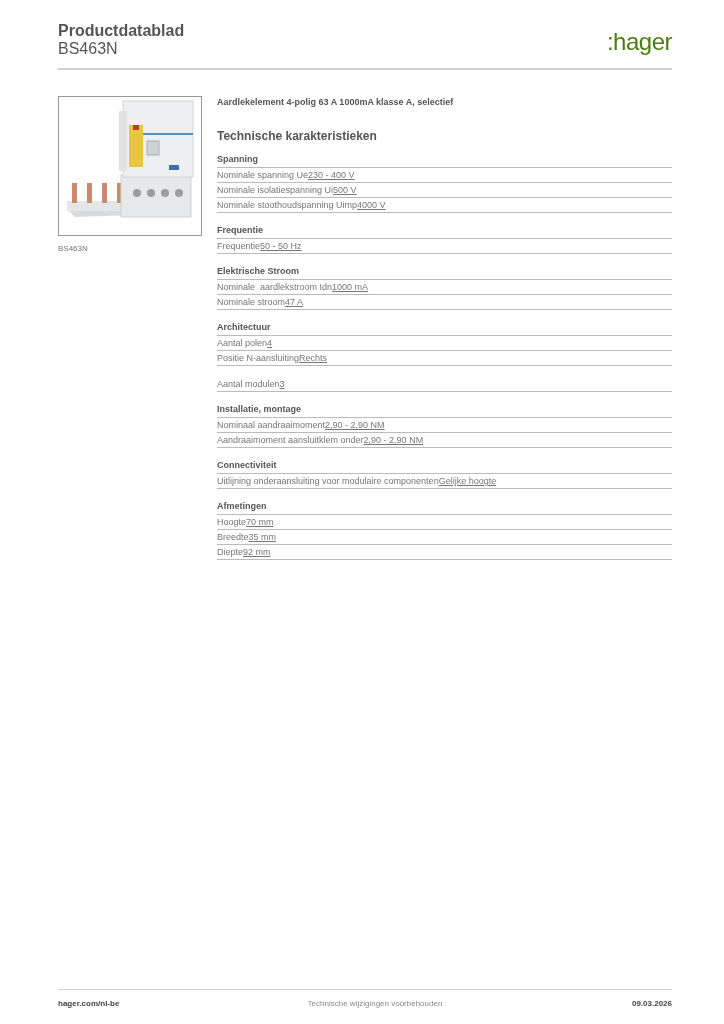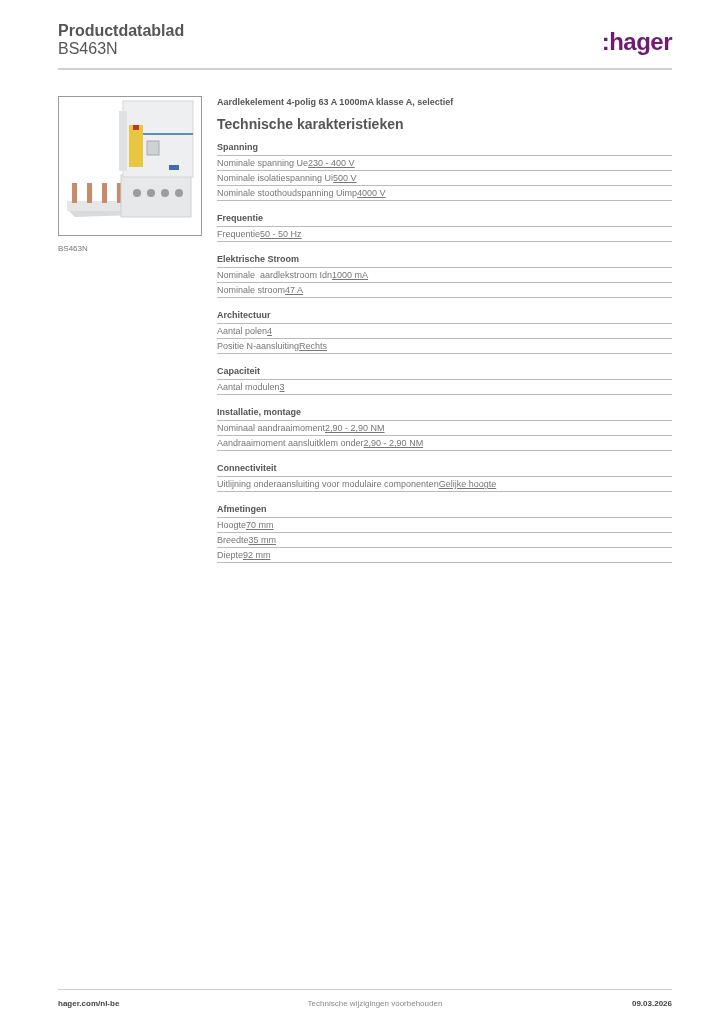--- a/index.html
+++ b/index.html
@@ -1,27 +1,27 @@
 <!DOCTYPE html>
 <html><head>
   <meta charset="utf-8">
   <style>
     * { box-sizing: border-box; margin: 0; padding: 0; }
     html, body { width: 724px; height: 1024px; background: #ffffff; }
     body { font-family: "Liberation Sans", sans-serif; color: #555; position: relative; overflow: hidden; }
     .header { position: absolute; left: 58px; top: 22px; width: 614px; }
     .doc-title { font-size: 16px; font-weight: bold; color: #555; line-height: 18px; }
     .doc-code { font-size: 16px; color: #555; line-height: 18px; }
-    .logo { position: absolute; right: 0; top: 6px; font-size: 24px; font-weight: bold; color: #701a75; letter-spacing: -0.5px; }
+    .logo { position: absolute; right: 0; top: 6px; font-size: 24px; font-weight: normal; color: #4d7c0f; letter-spacing: -0.5px; }
     .header-rule { position: absolute; left: 58px; top: 68px; width: 614px; height: 2px; background: #d0d0d0; }
     .image-box { position: absolute; left: 58px; top: 96px; width: 144px; height: 140px; border: 1px solid #999; background: #fff; overflow: hidden; }
     .image-caption { position: absolute; left: 58px; top: 244px; font-size: 8px; color: #777; }
     .content { position: absolute; left: 217px; top: 96px; width: 455px; }
     .product-desc { font-size: 9px; font-weight: bold; color: #555; line-height: 12px; }
-    .section-heading { font-size: 14px; font-weight: bold; color: #555; margin-top: 10px; line-height: 12px; }
+    .section-heading { font-size: 12px; font-weight: bold; color: #555; margin-top: 22px; line-height: 12px; }
     .group { margin-top: 11px; }
     .group-title { font-size: 9px; font-weight: bold; color: #555; line-height: 12px; padding-bottom: 2px; border-bottom: 1px solid #bbb; }
     .row { display: flex; font-size: 9px; color: #777; line-height: 12px; padding: 1px 0 1px 0; border-bottom: 1px solid #bbb; }
     .row .val { text-align: right; text-decoration: underline; }
     .footer-rule { position: absolute; left: 58px; top: 989px; width: 614px; height: 1px; background: #d0d0d0; }
     .footer { position: absolute; left: 58px; top: 999px; width: 614px; font-size: 8px; }
     .footer-left { position: absolute; left: 0; font-weight: bold; color: #444; }
     .footer-center { position: absolute; left: 0; right: 0; text-align: center; color: #888; padding-left: 20px; }
     .footer-right { position: absolute; right: 0; font-weight: bold; color: #444; }
   </style>
@@ -112,21 +112,20 @@
         <span>Aantal polen</span>
         <span class="val">4</span>
       </div>
     <div class="row">
         <span>Positie N-aansluiting</span>
         <span class="val">Rechts</span>
       </div>
   </div>
 
   <div class="group">
-    <div class="group-title">Capaciteit</div>
     <div class="row">
         <span>Aantal modulen</span>
         <span class="val">3</span>
       </div>
   </div>
 
   <div class="group">
     <div class="group-title">Installatie, montage</div>
     <div class="row">
         <span>Nominaal aandraaimoment</span>

